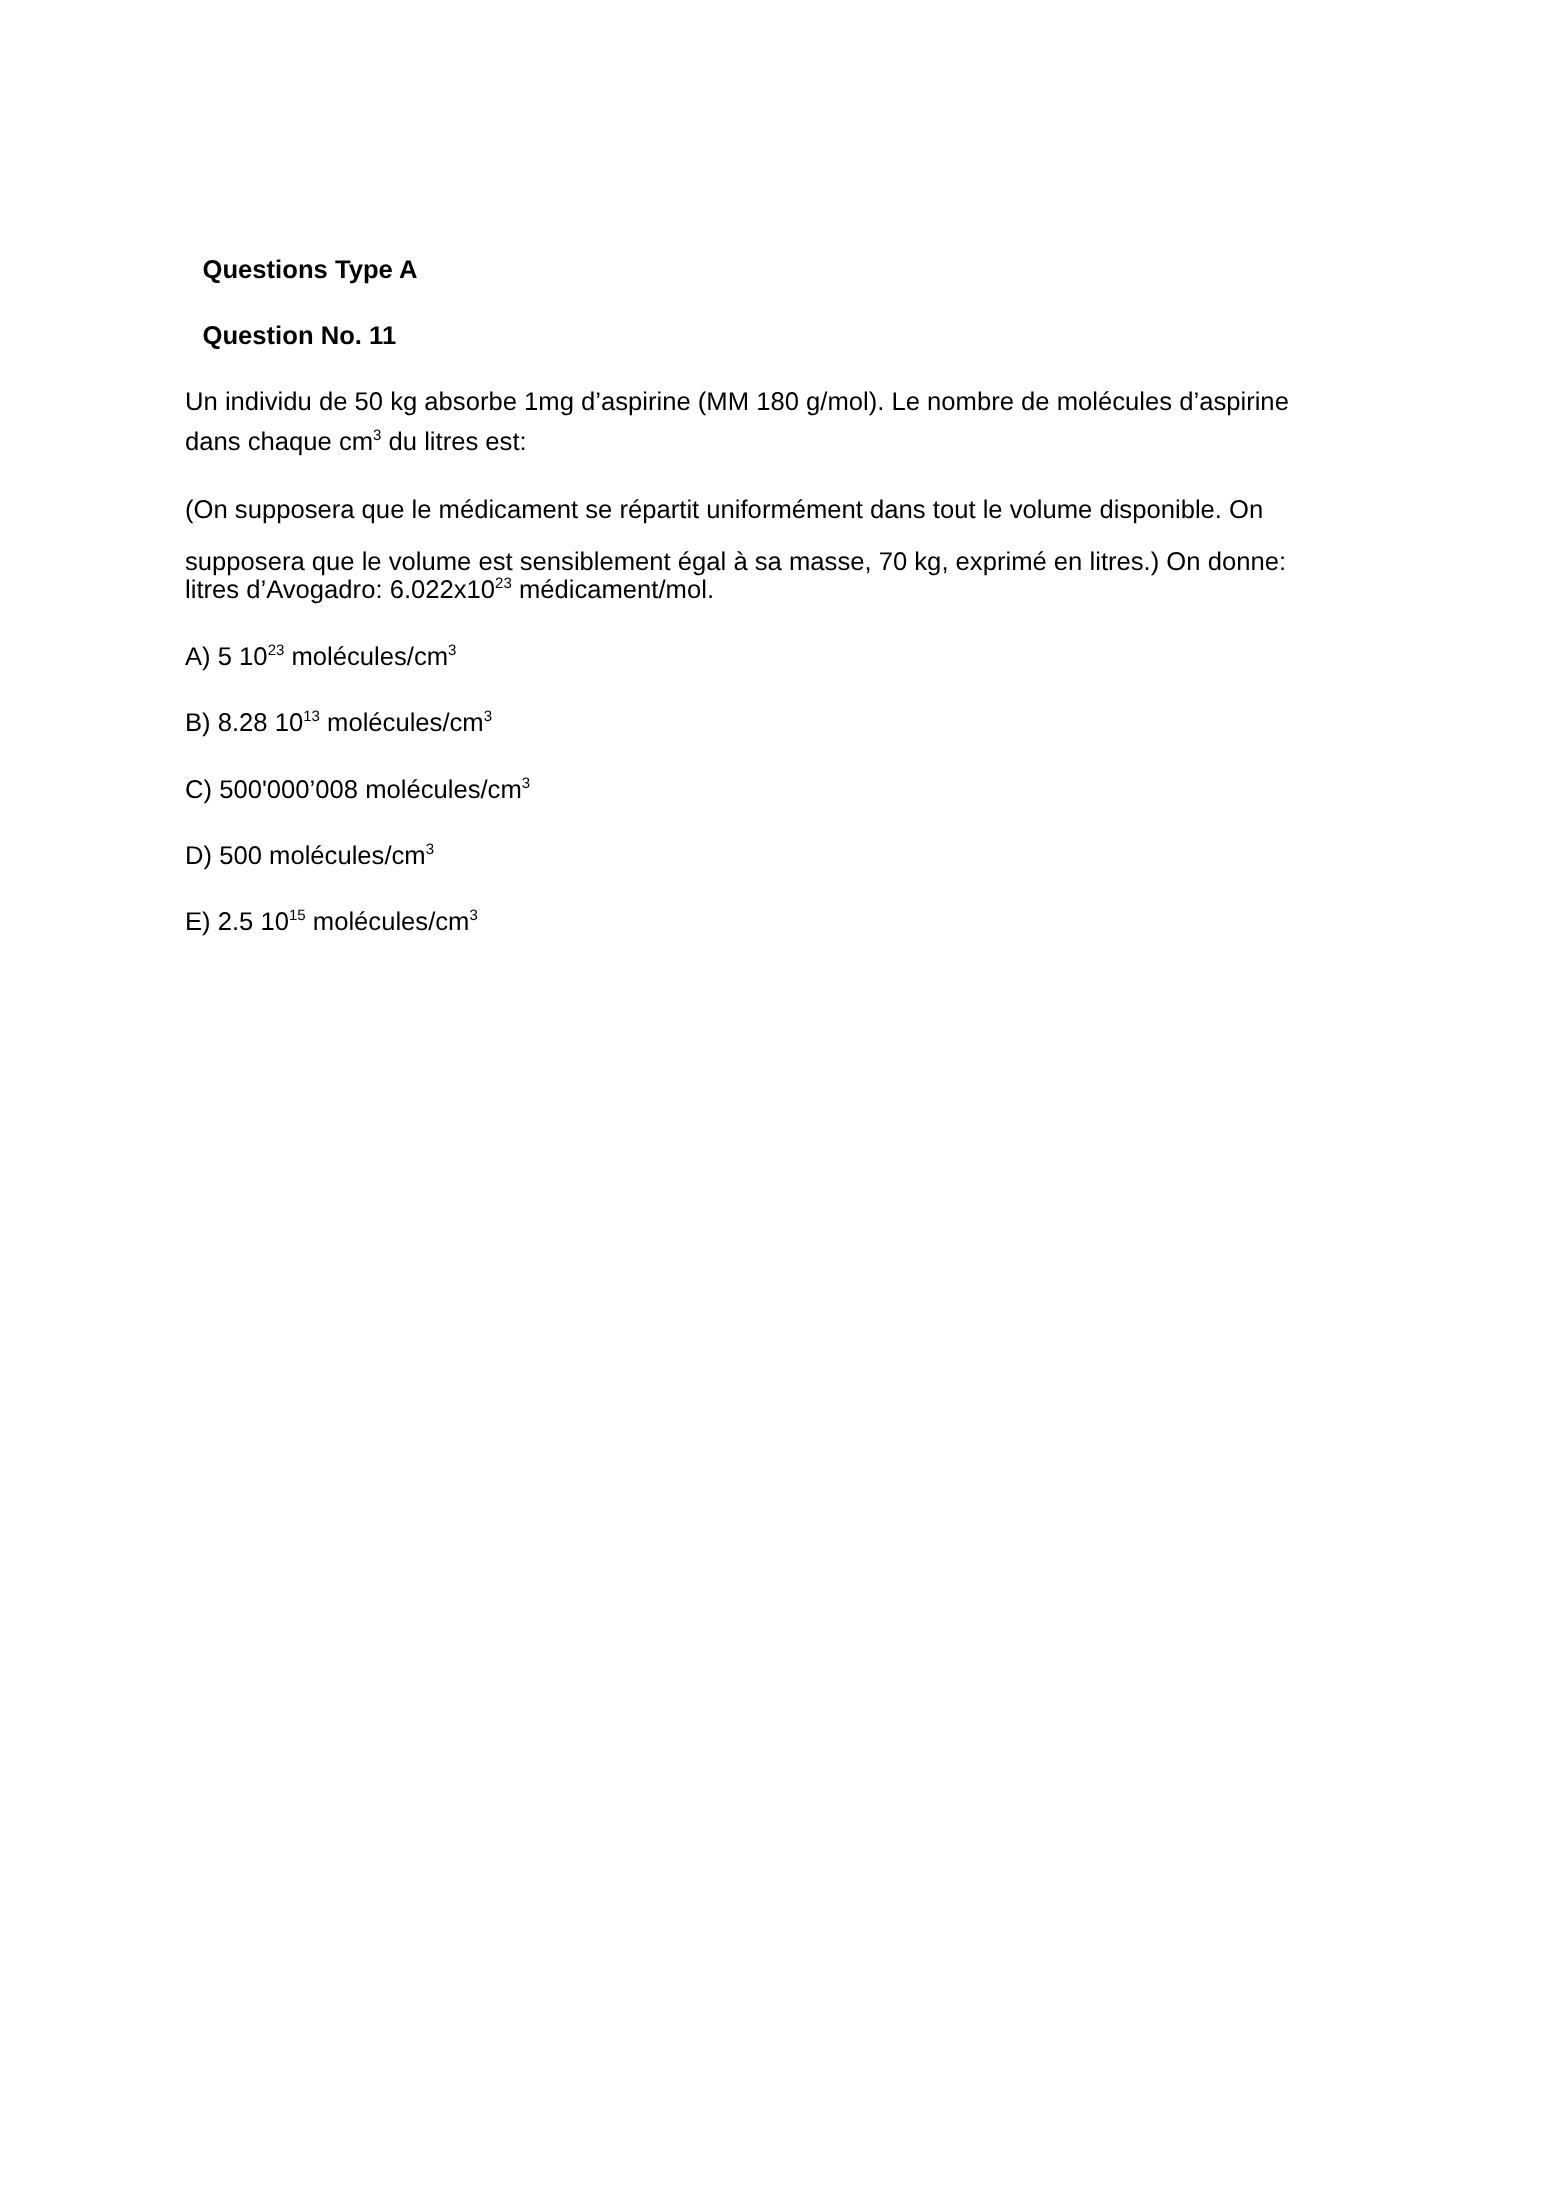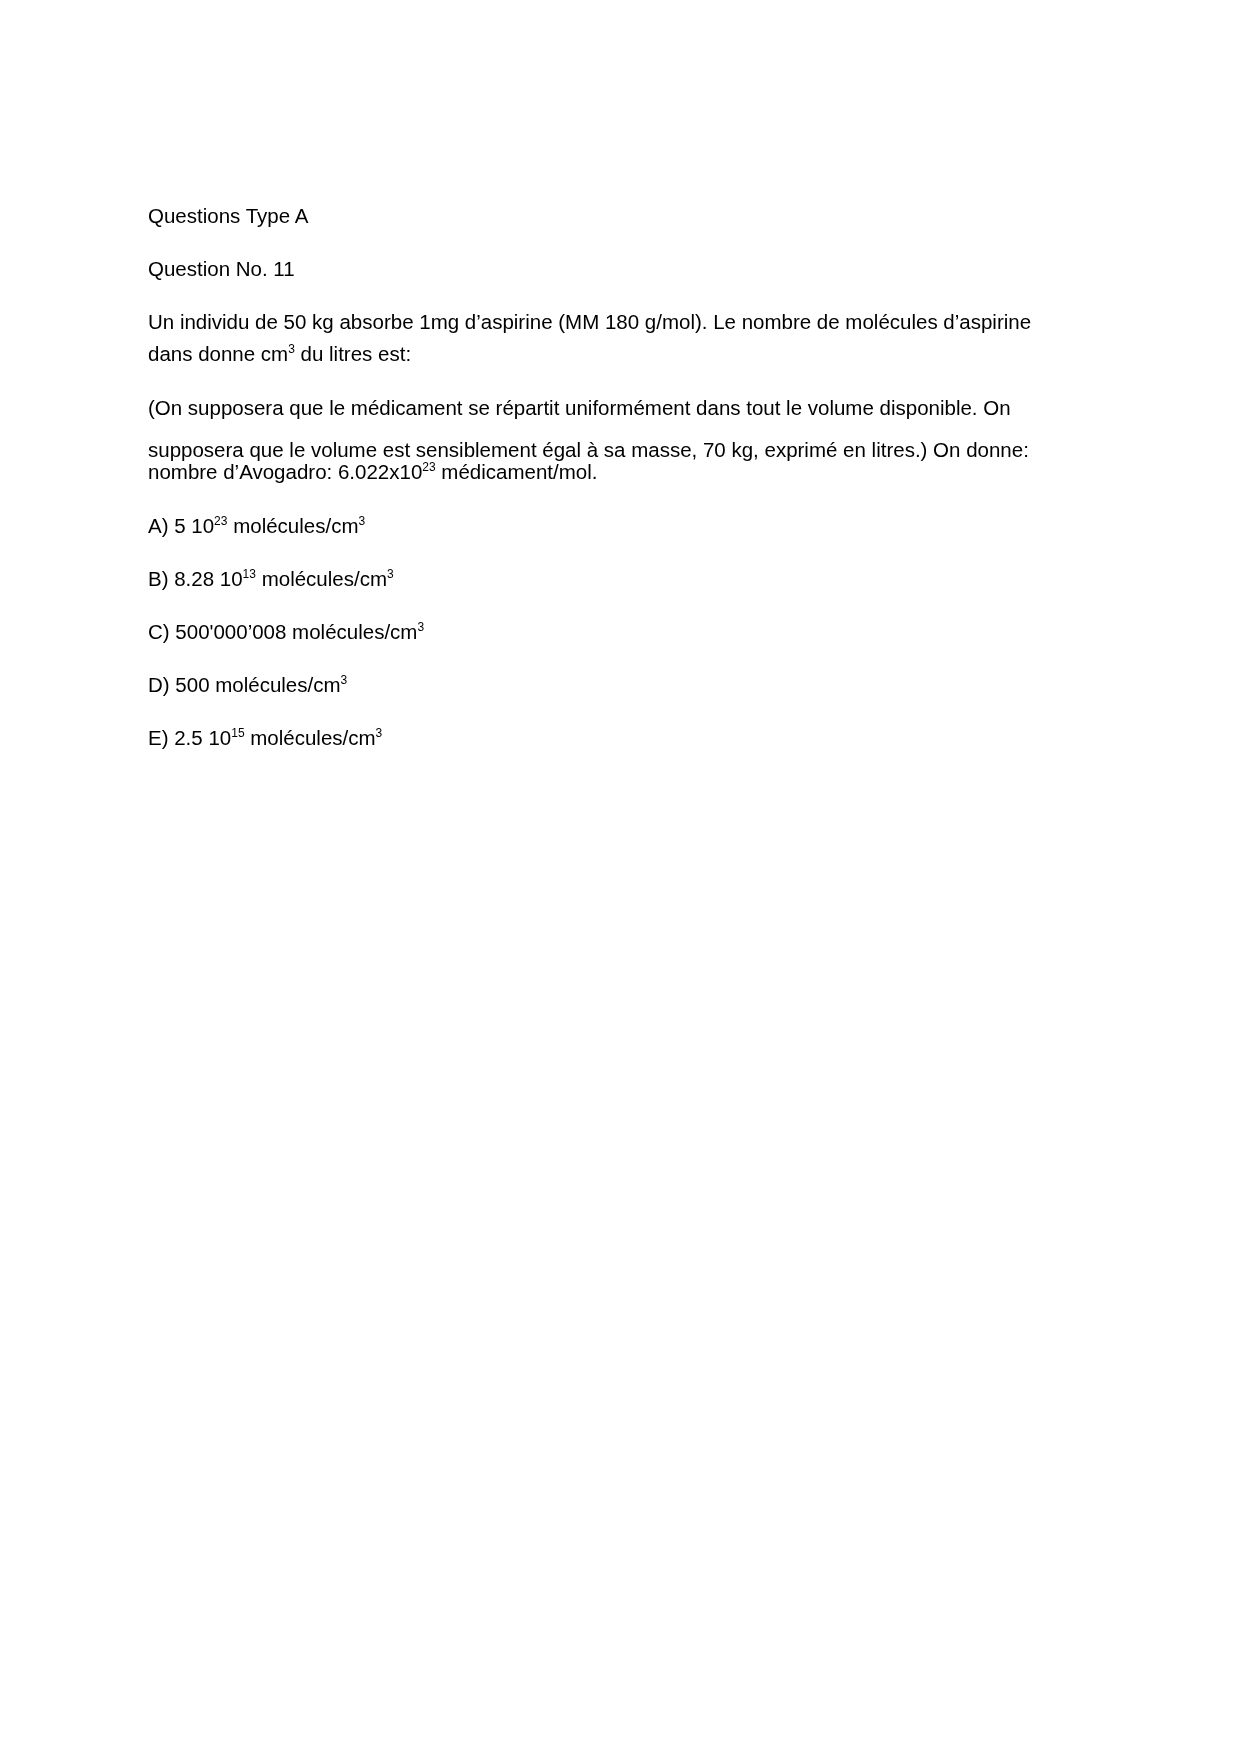--- a/index.html
+++ b/index.html
@@ -1,38 +1,38 @@
 <!DOCTYPE html>
 <html><head>
 <meta charset="utf-8">
 <style>
   html, body { margin: 0; padding: 0; background: #ffffff; }
   body { width: 1241px; height: 1754px; position: relative; overflow: hidden;
          font-family: "Liberation Sans", "DejaVu Sans", sans-serif; color: #000; }
   .page { position: absolute; left: 148px; top: 0; width: 950px; }
   .p { position: absolute; left: 0; font-size: 20.5px; line-height: 32px; white-space: nowrap; margin: 0; }
-  .bold { font-weight: normal; }
+  .bold { font-weight: bold; margin-left: 14px; }
   sup { font-size: 12px; vertical-align: 8px; line-height: 0; }
 </style>
 </head>
 <body>
 
 <div class="page">
   <p class="p bold" style="top:200px">Questions Type A</p>
   <p class="p bold" style="top:253px">Question No. 11</p>
 
   <div>
     <p class="p" style="top:306px">Un individu de 50 kg absorbe 1mg d’aspirine (MM 180 g/mol). Le nombre de molécules d’aspirine</p>
-    <p class="p" style="top:338px"><span>dans donne cm</span><sup>3</sup><span> du litres est:</span></p>
+    <p class="p" style="top:338px"><span>dans chaque cm</span><sup>3</sup><span> du litres est:</span></p>
   </div>
 
   <div>
     <p class="p" style="top:392px">(On supposera que le médicament se répartit uniformément dans tout le volume disponible. On</p>
     <p class="p" style="top:434px">supposera que le volume est sensiblement égal à sa masse, 70 kg, exprimé en litres.) On donne:</p>
-    <p class="p" style="top:456px"><span>nombre d’Avogadro: 6.022x10</span><sup>23</sup><span> médicament/mol.</span></p>
+    <p class="p" style="top:456px"><span>litres d’Avogadro: 6.022x10</span><sup>23</sup><span> médicament/mol.</span></p>
   </div>
 
   <div>
     <p class="p" style="top:510px"><span>A) 5 10</span><sup>23</sup><span> molécules/cm</span><sup>3</sup></p>
     <p class="p" style="top:563px"><span>B) 8.28 10</span><sup>13</sup><span> molécules/cm</span><sup>3</sup></p>
     <p class="p" style="top:616px"><span>C) 500'000’008</span><span> molécules/cm</span><sup>3</sup></p>
     <p class="p" style="top:669px"><span>D) 500</span><span> molécules/cm</span><sup>3</sup></p>
     <p class="p" style="top:722px"><span>E) 2.5 10</span><sup>15</sup><span> molécules/cm</span><sup>3</sup></p>
   </div>
 </div>

